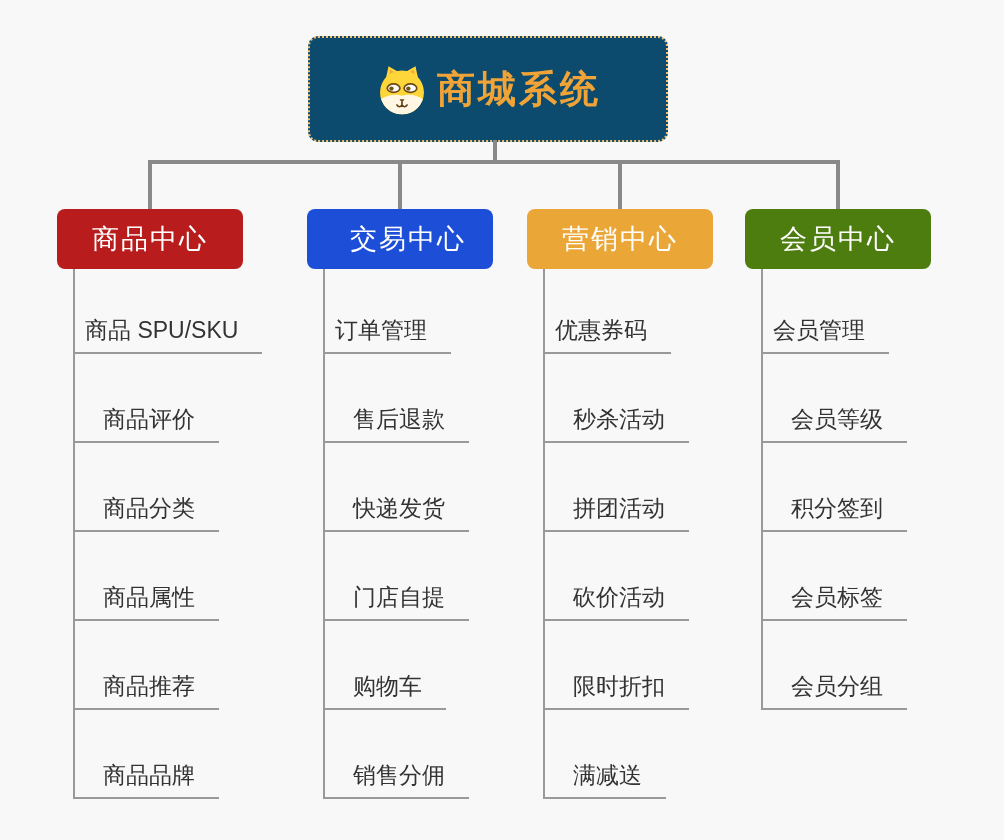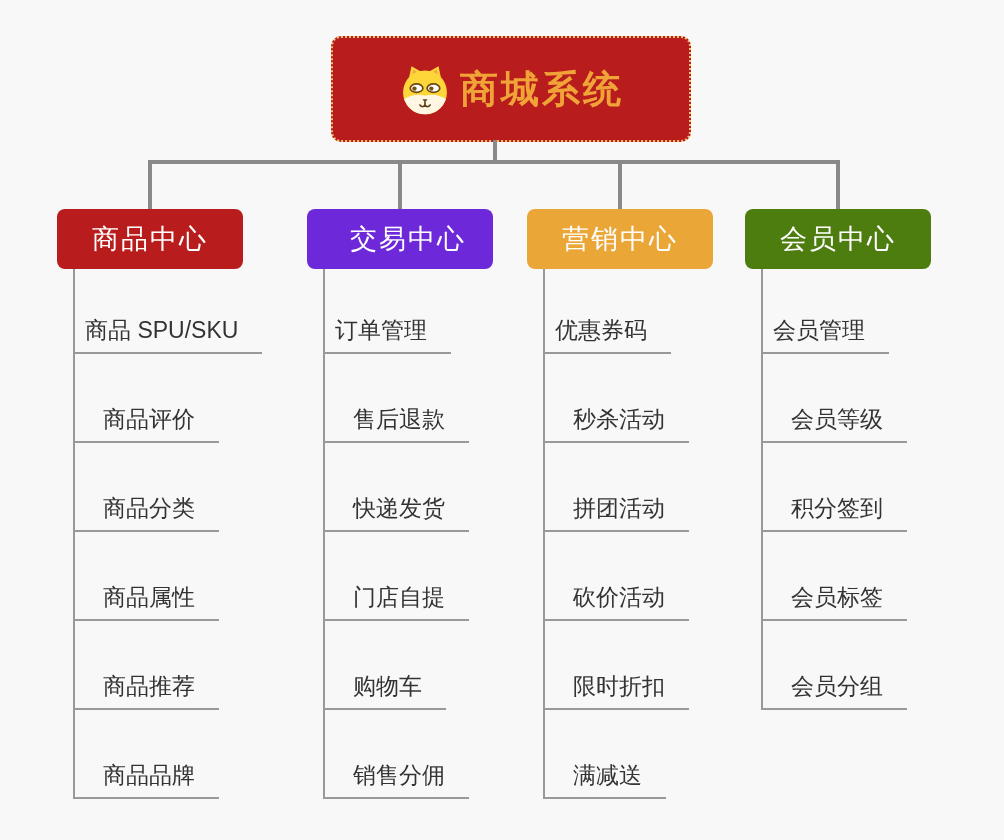--- a/index.html
+++ b/index.html
@@ -11,24 +11,24 @@
     position: relative;
     width: 1004px;
     height: 840px;
     background: #f8f8f8;
     overflow: hidden;
   }
 
   
   .root-node {
     position: absolute;
-    left: 331px; top: 36px;
+    left: 308px; top: 36px;
     width: 360px; height: 106px;
     box-sizing: border-box;
-    background: #b91c1c;
+    background: #0c4a6e;
     border: 2px dotted #f3c06e;
     border-radius: 10px;
     display: flex;
     align-items: center;
     justify-content: center;
     gap: 8px;
     cursor: pointer;
   }
   .root-title {
     font-size: 38px;
@@ -141,21 +141,21 @@
           <li style="color: rgb(51, 51, 51);">商品 SPU/SKU</li>
           <li style="color: rgb(51, 51, 51);">商品评价</li>
           <li style="color: rgb(51, 51, 51);">商品分类</li>
           <li style="color: rgb(51, 51, 51);">商品属性</li>
           <li style="color: rgb(51, 51, 51);">商品推荐</li>
           <li style="color: rgb(51, 51, 51);">商品品牌</li>
         </ul>
       </div>
       <div class="branch">
         <div class="drop"></div>
-        <div class="branch-header" style="background: #6d28d9; padding-left: 16px;">交易中心</div>
+        <div class="branch-header" style="background: #1d4ed8; padding-left: 16px;">交易中心</div>
         <ul>
           <li style="color: rgb(51, 51, 51);">订单管理</li>
           <li style="color: rgb(51, 51, 51);">售后退款</li>
           <li style="color: rgb(51, 51, 51);">快递发货</li>
           <li style="color: rgb(51, 51, 51); font-family: Liberation Serif, serif;">门店自提</li>
           <li style="color: rgb(51, 51, 51);">购物车</li>
           <li style="color: rgb(51, 51, 51);">销售分佣</li>
         </ul>
       </div>
       <div class="branch">

